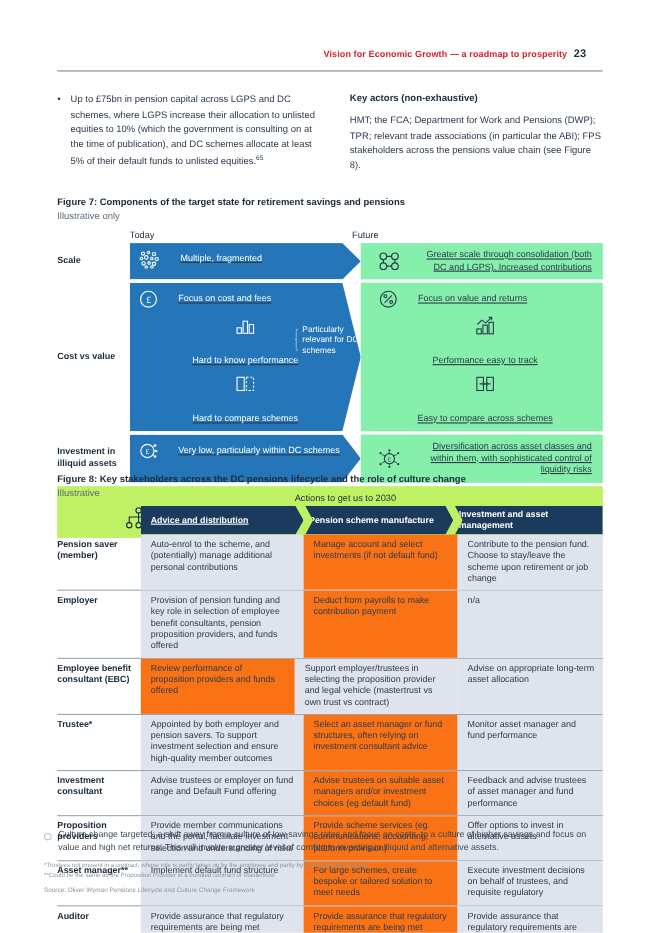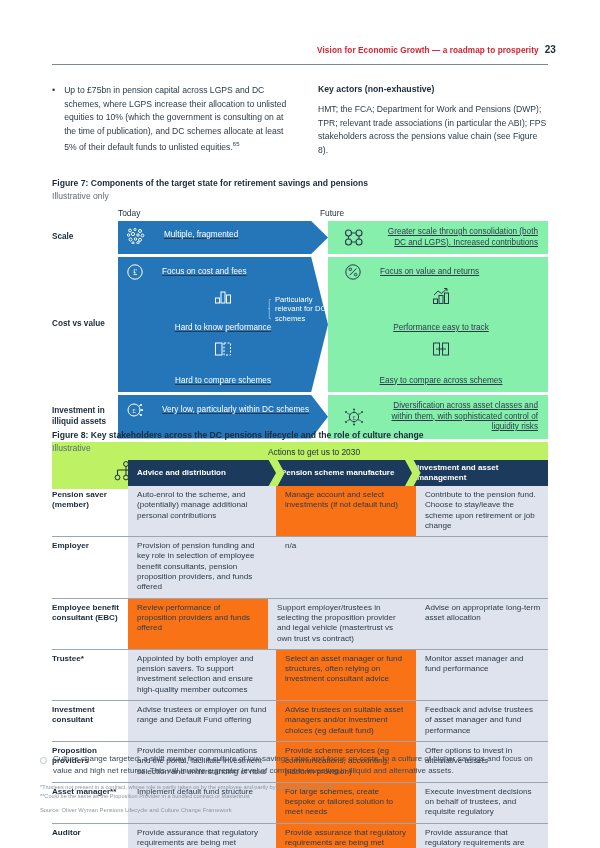--- a/index.html
+++ b/index.html
@@ -6,21 +6,21 @@
   body{
     width:600px;height:848px;background:#ffffff;
     font-family:"Liberation Sans", sans-serif;
     color:#2b3a4a;overflow:hidden;position:relative;
   }
   .page{position:relative;width:600px;height:848px;}
 
   
   .hdr{position:absolute;left:0;top:44px;width:600px;}
   .hdr-line{position:absolute;left:52px;top:20px;width:496px;height:1px;background:#7a8795;}
-  .hdr-txt{position:absolute;right:44px;top:0;font-size:8.2px;font-weight:bold;color:#d6202e;letter-spacing:.1px;white-space:nowrap;}
+  .hdr-txt{position:absolute;right:67px;top:0;font-size:8.2px;font-weight:bold;color:#d6202e;letter-spacing:.1px;white-space:nowrap;}
   .hdr-txt .pg{color:#1a2a3a;font-size:10px;margin-left:6px;}
 
   
   .intro{position:absolute;left:52px;top:84px;width:496px;display:flex;gap:22px;}
   .col-l{width:244px;}
   .col-r{width:230px;}
   .bullet{display:flex;gap:9px;}
   .bullet .dot{font-size:9px;line-height:13.6px;color:#2b3a4a;}
   .bul-txt{font-size:8.6px;line-height:13.6px;color:#2b3a4a;}
   .sup{font-size:6px;vertical-align:super;}
@@ -61,21 +61,21 @@
   .act-item:nth-child(2){width:150px;}
   .act-lbl{font-size:8.3px;color:#1a2a3a;font-weight:500;}
 
   
   .fig8{position:absolute;left:52px;top:430px;width:496px;}
   .t8{position:relative;margin-top:7px;}
   .t8-head{display:flex;height:26px;}
   .t8-head .sp{flex:0 0 76px;width:76px;}
   .t8-hc{position:relative;background:#1b3a5c;color:#fff;font-size:8px;font-weight:bold;
          display:flex;align-items:center;padding:0 7px 0 9px;box-sizing:border-box;line-height:10px;}
-  .t8-hc.c1{flex:0 0 148px;width:148px;clip-path:polygon(0 0,95% 0,100% 50%,95% 100%,0 100%);}
+  .t8-hc.c1{flex:0 0 148px;width:148px;clip-path:polygon(0 0,95% 0,100% 50%,95% 100%,0 100%);text-decoration:underline;}
   .t8-hc.c2{flex:0 0 140px;width:140px;margin-left:-4px;clip-path:polygon(0 0,95% 0,100% 50%,95% 100%,4% 100%,9% 50%,4% 0);}
   .t8-hc.c3{flex:1;margin-left:-4px;clip-path:polygon(0 0,100% 0,100% 100%,4% 100%,9% 50%,4% 0);}
   .t8-row{display:flex;border-bottom:1px solid #9aa6b5;}
   .t8-row:first-of-type{border-top:none;}
   .t8-rl{flex:0 0 76px;width:76px;font-size:8.1px;font-weight:bold;color:#1a2a3a;
          padding:4px 5px 5px 0;box-sizing:border-box;line-height:10.3px;}
   .t8-c{font-size:8.1px;color:#2b3a4a;line-height:10.3px;padding:4px 7px 5px 9px;box-sizing:border-box;}
   .t8-c.c1{flex:0 0 148px;width:148px;background:#dfe3ed;}
   .t8-c.c2{flex:0 0 140px;width:140px;background:#f97316;}
   .t8-c.c3{flex:1;background:#dfe3ed;}
@@ -330,20 +330,21 @@
 
       <div class="t8-row">
         <div class="t8-rl">Pension saver (member)</div>
         <div class="t8-c c1">Auto-enrol to the scheme, and (potentially) manage additional personal contributions</div>
         <div class="t8-c c2">Manage account and select investments (if not default fund)</div>
         <div class="t8-c c3">Contribute to the pension fund. Choose to stay/leave the scheme upon retirement or job change</div>
       </div>
       <div class="t8-row">
         <div class="t8-rl">Employer</div>
         <div class="t8-c c1">Provision of pension funding and key role in selection of employee benefit consultants, pension proposition providers, and funds offered</div>
+        <div class="t8-c c2">Deduct from payrolls to make contribution payment</div>
         <div class="t8-c c3">n/a</div>
       </div>
       <div class="t8-row">
         <div class="t8-rl">Employee benefit consultant (EBC)</div>
         <div class="t8-c c2">Review performance of proposition providers and funds offered</div>
         <div class="t8-c c1">Support employer/trustees in selecting the proposition provider and legal vehicle (mastertrust vs own trust vs contract)</div>
         <div class="t8-c c3">Advise on appropriate long-term asset allocation</div>
       </div>
       <div class="t8-row">
         <div class="t8-rl">Trustee*</div>

